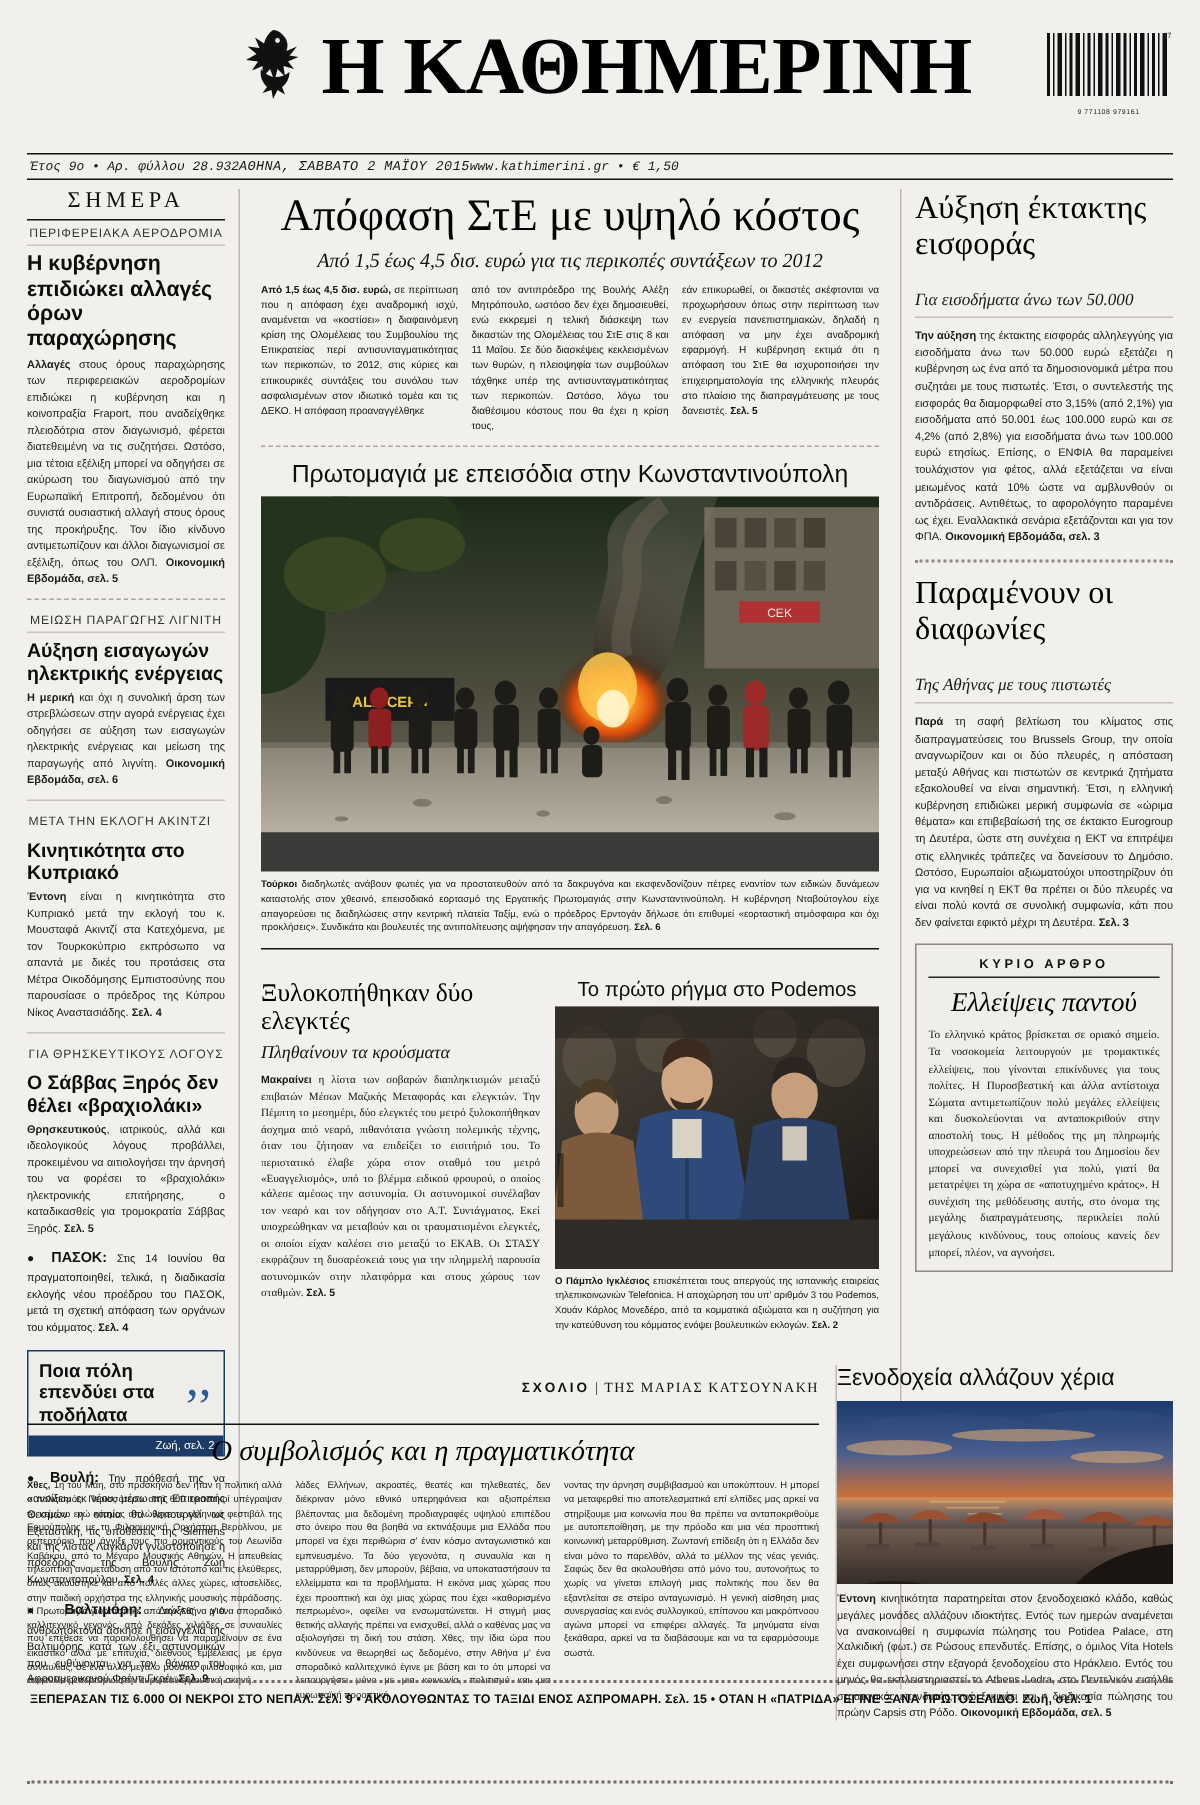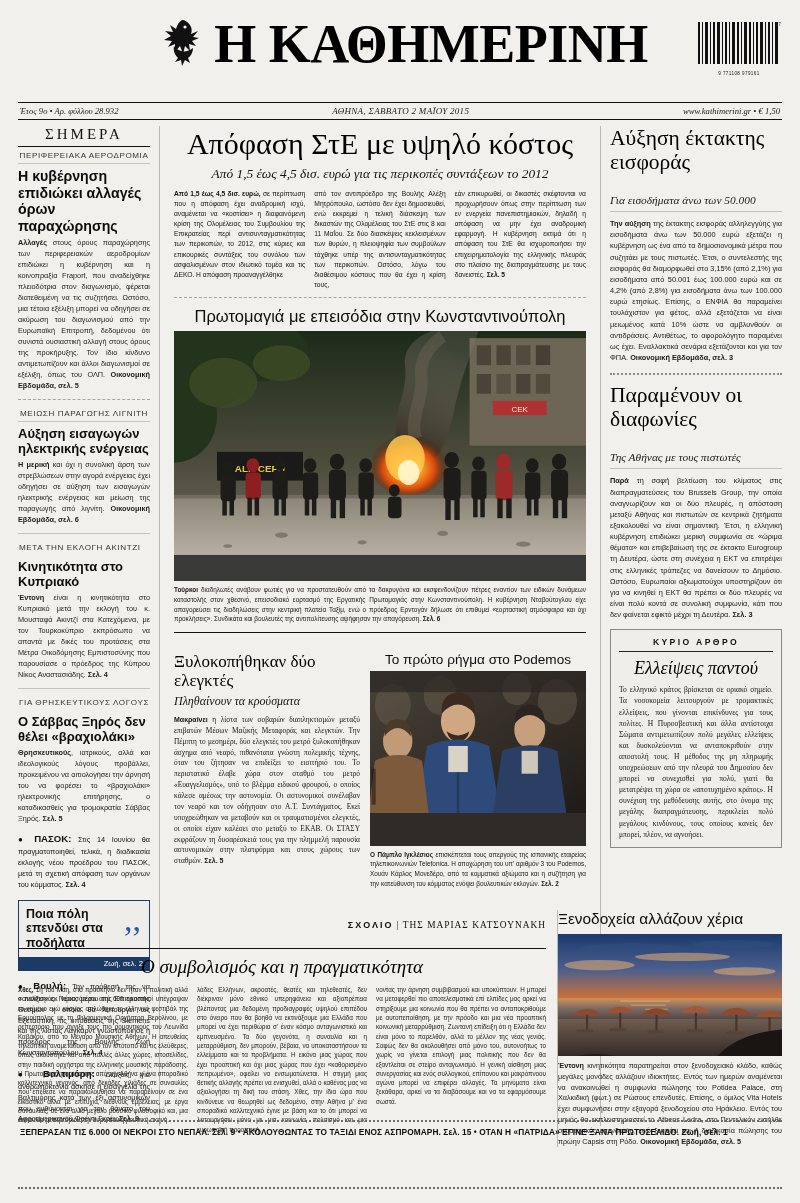--- a/index.html
+++ b/index.html
@@ -32,22 +32,22 @@
     font-size: 14.5px;
     margin-top: 7px;
     color:#111;
   }
   .barcode { position:absolute; right:0; top:20px; width:86px; height:60px; }
   .barcode-num { font-size:4.6px; text-align:center; letter-spacing:0.4px; margin-top:1px; color:#222;}
   .barcode-side { position:absolute; right:1px; top:1px; font-size:5px; color:#333;}
 
   .mast-rule { border-top:1.6px solid #111; margin-top:6px; }
   .mast-info {
-    display:flex; justify-content:space-between; align-items:center;
-    font-family: Liberation Serif, serif;
+    display:flex; justify-content:flex-start; align-items:center;
+    font-family: Liberation Mono, monospace;
     font-style: italic;
     font-size: 8.6px;
     padding: 3px 2px 3px 2px;
     color:#1a1a1a;
     border-bottom: 1.2px solid #111;
   }
   .mast-info .ctr { font-size:9px; letter-spacing:0.3px; }
 
   
   .grid {

